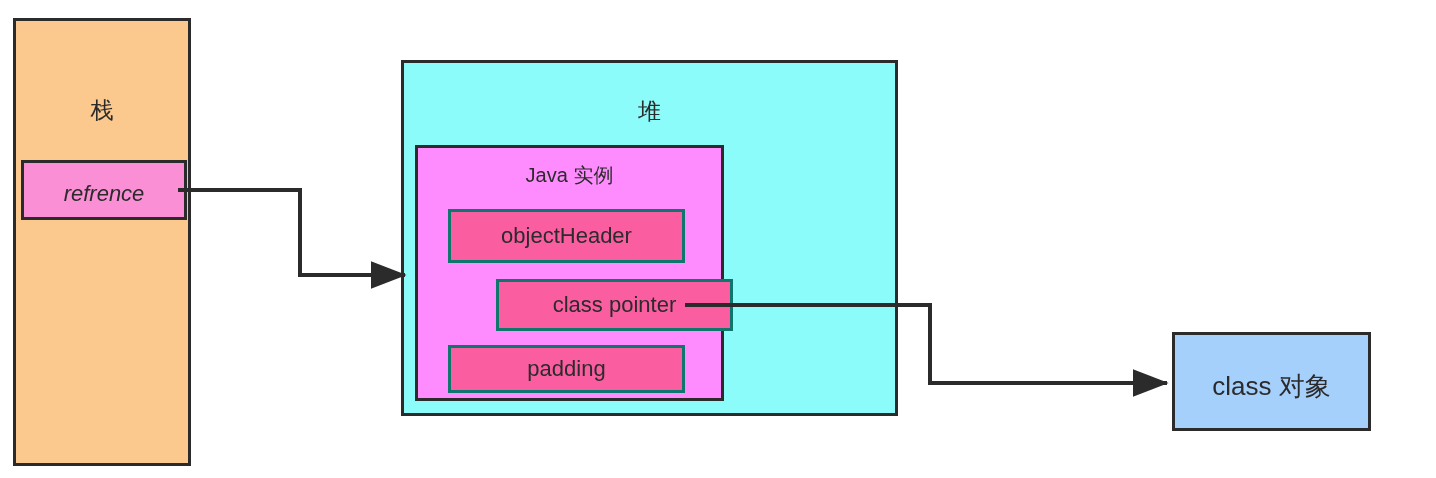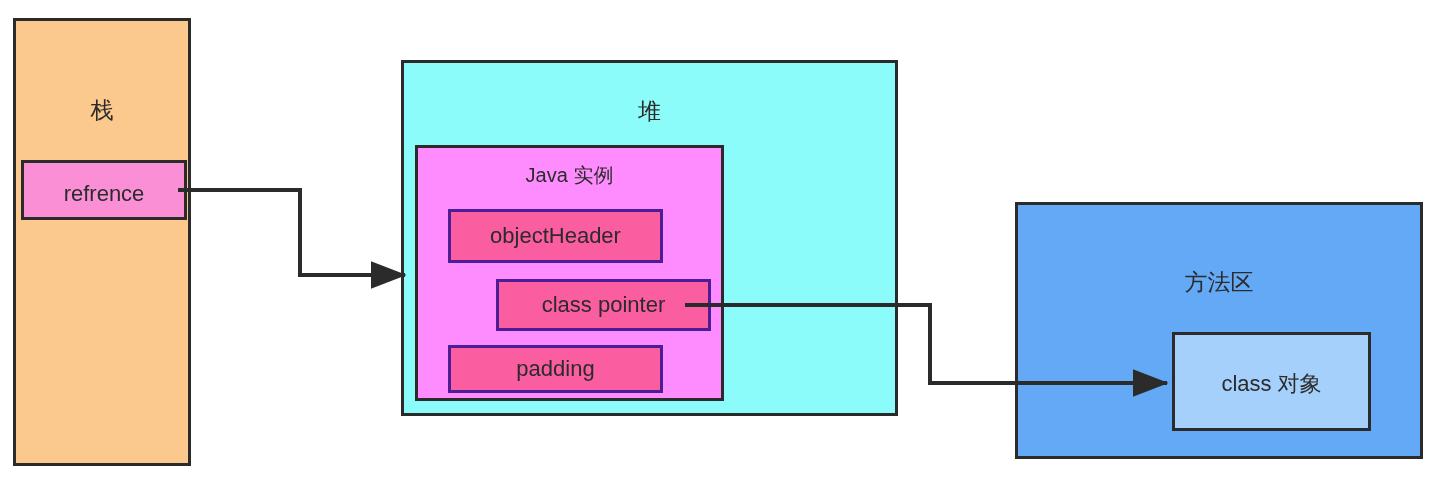--- a/index.html
+++ b/index.html
@@ -42,20 +42,21 @@
   #stack-title {
     top: 74px;
     font-size: 23px;
   }
   #reference-box {
     left: 21px;
     top: 160px;
     width: 166px;
     height: 60px;
     background: #fa8fd6;
+    font-style: italic;
   }
   #reference-label {
     top: 18px;
     font-size: 22px;
   }
   
   #heap-box {
     left: 401px;
     top: 60px;
     width: 497px;
@@ -73,24 +74,24 @@
     height: 256px;
     background: #ff8cff;
   }
   #java-instance-title {
     top: 14px;
     font-size: 20px;
   }
   .field-box {
     position: absolute;
     box-sizing: border-box;
-    border: 3px solid #4c1d95;
+    border: 3px solid #0f766e;
     background: #fa5da0;
     left: 448px;
-    width: 215px;
+    width: 237px;
     display: flex;
     align-items: center;
     justify-content: center;
     color: #2b2b2b;
     font-size: 22px;
   }
   #field-object-header { top: 209px; height: 54px; }
   #field-class-pointer { top: 279px; height: 52px; margin-left: 48px; }
   #field-padding       { top: 345px; height: 48px; }
   
@@ -107,21 +108,21 @@
   }
   #class-object-box {
     left: 1172px;
     top: 332px;
     width: 199px;
     height: 99px;
     background: #a5d0fb;
   }
   #class-object-label {
     top: 34px;
-    font-size: 22px;
+    font-size: 26px;
   }
   
   #connectors {
     position: absolute;
     left: 0;
     top: 0;
     width: 1436px;
     height: 478px;
     pointer-events: none;
   }
@@ -146,23 +147,20 @@
   <div class="box" id="java-instance-box">
     <div class="box-label" id="java-instance-title">Java 实例</div>
   </div>
 
   <div class="field-box" id="field-object-header">objectHeader</div>
 
   <div class="field-box" id="field-class-pointer">class pointer</div>
 
   <div class="field-box" id="field-padding">padding</div>
 
-  <div class="box" id="method-area-box">
-    <div class="box-label" id="method-area-title">方法区</div>
-  </div>
 
   <div class="box" id="class-object-box">
     <div class="box-label" id="class-object-label">class 对象</div>
   </div>
 
   <svg id="connectors" viewBox="0 0 1436 478">
     <defs>
       <marker id="arrowhead" markerWidth="9" markerHeight="7" refX="8.6" refY="3.5" orient="auto" markerUnits="strokeWidth">
         <polygon points="0 0, 9 3.5, 0 7" fill="#2b2b2b"></polygon>
       </marker>

